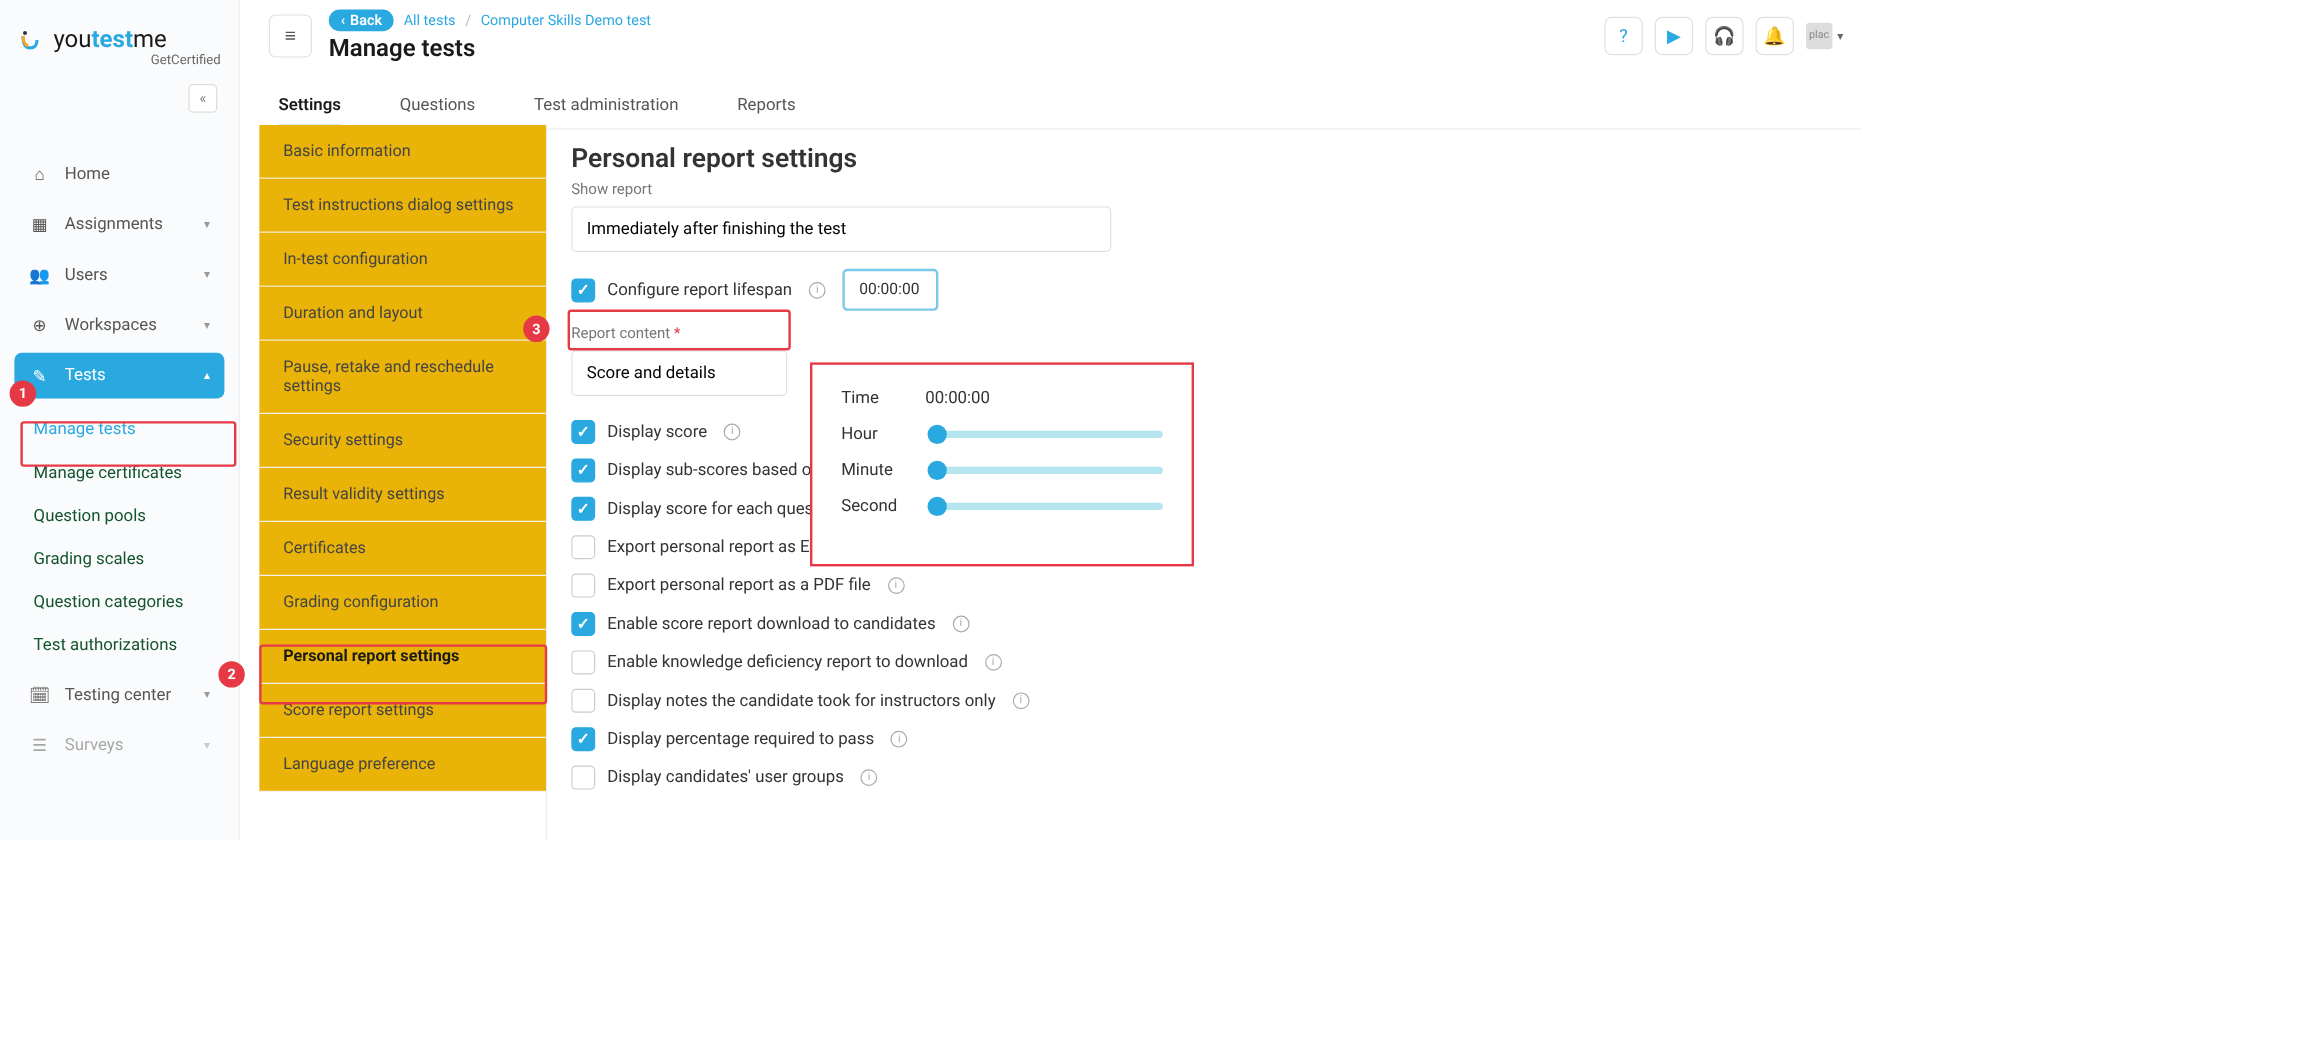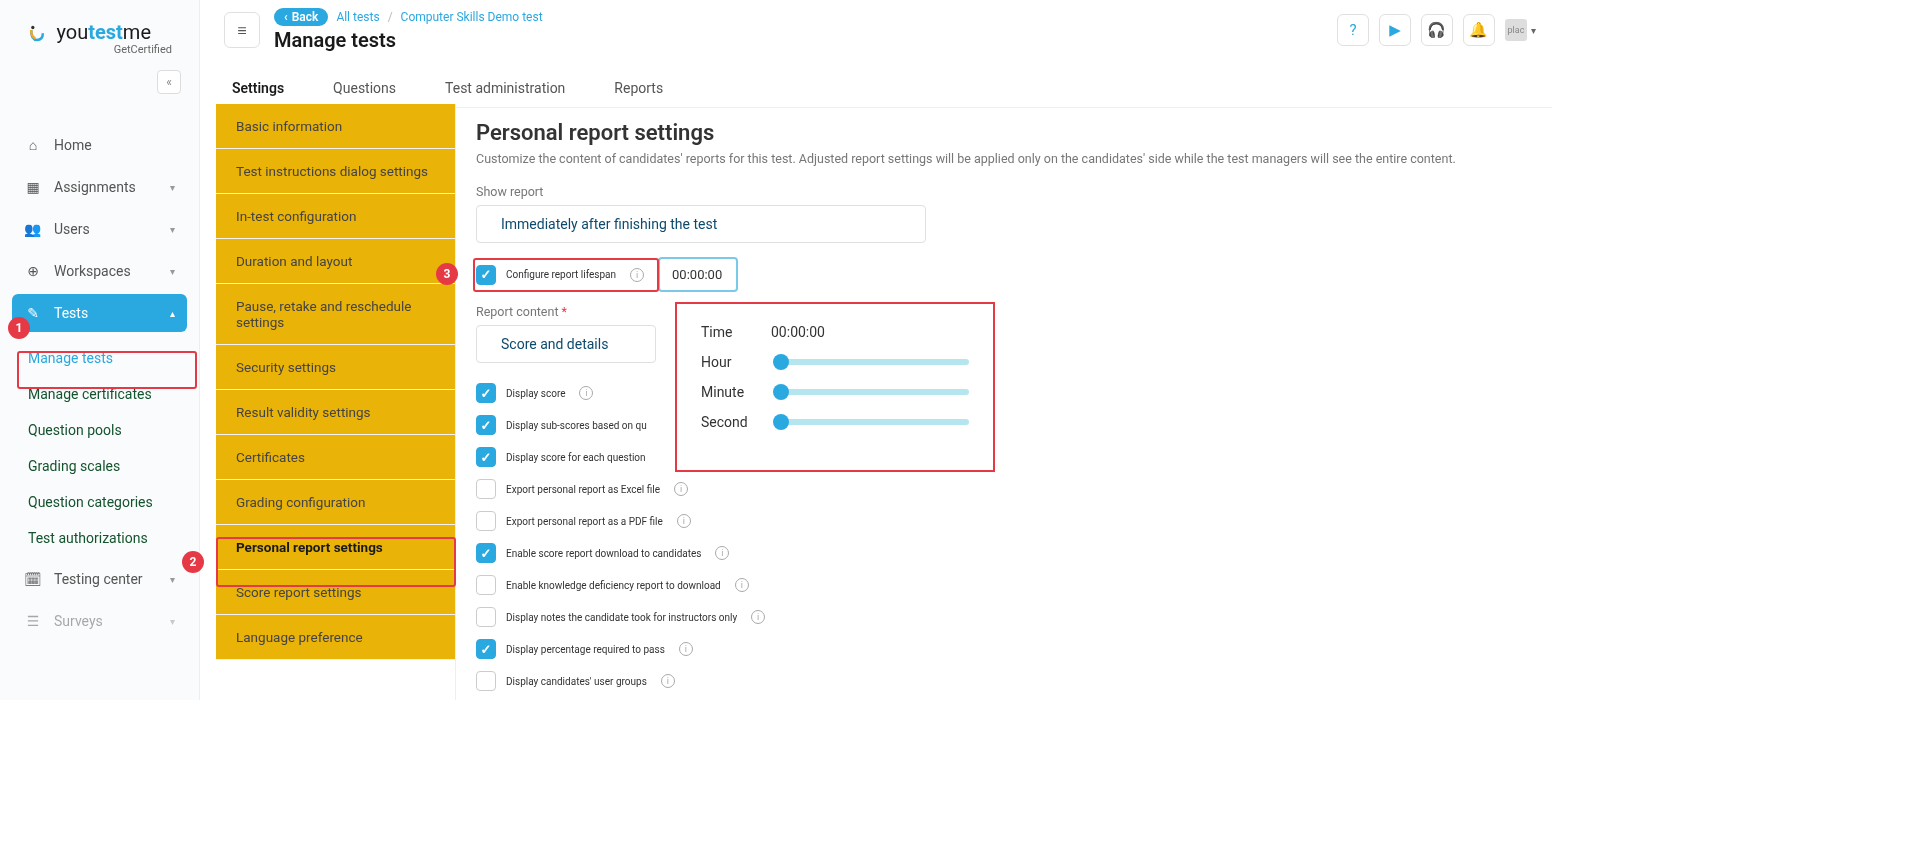--- a/index.html
+++ b/index.html
@@ -1,18 +1,18 @@
 <!DOCTYPE html>
 <html><head>
 <meta charset="utf-8">
 <style>
 *{box-sizing:border-box;margin:0;padding:0;font-family:-apple-system,BlinkMacSystemFont,"Segoe UI",Roboto,Arial,sans-serif}
 body{background:#fff;color:#333;font-size:14px;width:1552px;height:700px;overflow:hidden;position:relative}
 .sidebar{position:absolute;left:0;top:0;width:200px;height:100%;background:#fafbfc;border-right:1px solid #eee}
-.logo-area{padding:20px 27px 10px;position:relative}
+.logo-area{padding:20px 15px 10px;position:relative}
 .logo-text{font-size:20px;font-weight:400;color:#1a1a1a}
 .logo-text .accent{color:#2aa8e0;font-weight:700}
 .logo-sub{font-size:11px;color:#666;text-align:right;margin-top:-2px}
 .logo-icon{display:inline-block;width:20px;height:20px;vertical-align:middle;margin-right:6px}
 .collapse-btn{position:absolute;top:70px;right:18px;width:24px;height:24px;border:1px solid #ddd;border-radius:4px;background:#fff;display:flex;align-items:center;justify-content:center;font-size:12px;color:#888;cursor:pointer}
 .nav{margin-top:60px;padding:0 12px}
 .nav-item{display:flex;align-items:center;padding:10px 12px;color:#555;font-size:14px;cursor:pointer;border-radius:6px;margin-bottom:4px;position:relative}
 .nav-item .chev{margin-left:auto;font-size:10px;color:#999}
 .nav-item.active{background:#2aa8e0;color:#fff}
 .nav-item.active .chev{color:#fff}
@@ -38,26 +38,26 @@
 .tabs{position:absolute;left:232px;top:72px;right:0;display:flex;gap:49px;border-bottom:1px solid #eee;padding-bottom:0}
 .tab{padding:8px 0;font-size:14px;color:#555;cursor:pointer;border-bottom:3px solid transparent}
 .tab.active{color:#1a1a1a;font-weight:600;border-bottom-color:#2aa8e0}
 .settings-sidebar{position:absolute;left:216px;top:104px;width:240px;bottom:0;border-right:1px solid #eee;overflow:hidden}
 .settings-item{padding:14px 20px;color:#444;font-size:13.5px;cursor:pointer;border-bottom:1px solid #f2f2f2;background:#eab308}
 .settings-item.active{font-weight:700;color:#1a1a1a}
 .main-content{position:absolute;left:476px;top:120px;right:20px;bottom:0;overflow:hidden}
 .section-title{font-size:22px;font-weight:600;margin-bottom:6px}
 .section-desc{font-size:12.5px;color:#777;margin-bottom:18px}
 .field-label{font-size:12.5px;color:#777;margin-bottom:6px}
-.select-box{width:450px;border:1px solid #e0e0e0;border-radius:4px;padding:10px 24px;color:#0c4a6e;font-size:14px;background:#fff;margin-bottom:14px}
+.select-box{width:450px;border:1px solid #e0e0e0;border-radius:4px;padding:10px 12px;color:#000000;font-size:14px;background:#fff;margin-bottom:14px}
 .check-row{display:flex;align-items:center;gap:10px;padding:6px 0}
 .check-box{width:20px;height:20px;border-radius:4px;border:1px solid #ccc;display:flex;align-items:center;justify-content:center;cursor:pointer;flex-shrink:0}
 .check-box.checked{background:#2aa8e0;border-color:#2aa8e0;color:#fff}
 .check-box.checked::after{content:"✓";font-size:13px;font-weight:700}
-.check-label{font-size:10px;color:#333}
+.check-label{font-size:14px;color:#333}
 .info-icon{width:14px;height:14px;border:1px solid #aaa;border-radius:50%;display:inline-flex;align-items:center;justify-content:center;font-size:9px;color:#aaa;margin-left:4px}
 .lifespan-row{display:flex;align-items:center;gap:14px;margin-bottom:12px}
 .time-input{border:2px solid #7bc9e8;border-radius:4px;padding:8px 12px;width:80px;color:#333;font-size:13px}
 .report-content-row{margin-bottom:14px}
 .select-box.small{width:450px}
 .popover{position:absolute;left:675px;top:302px;width:320px;height:170px;background:#fff;border:2px solid #e63946;padding:20px 24px;z-index:40}
 .popover-row{display:flex;align-items:center;margin-bottom:14px}
 .popover-label{width:70px;font-size:14px;color:#333}
 .popover-value{font-size:14px;color:#333}
 .slider{position:relative;flex:1;height:6px;background:#b5e6f0;border-radius:3px;margin-left:6px}
@@ -187,21 +187,20 @@
   <div class="settings-item">Result validity settings</div>
   <div class="settings-item">Certificates</div>
   <div class="settings-item">Grading configuration</div>
   <div class="settings-item active">Personal report settings</div>
   <div class="settings-item">Score report settings</div>
   <div class="settings-item">Language preference</div>
 </div>
 
 <div class="main-content">
   <div class="section-title">Personal report settings</div>
-  <div class="section-desc">Customize the content of candidates' reports for this test. Adjusted report settings will be applied only on the candidates' side while the test managers will see the entire content.</div>
 
   <div class="field-label">Show report</div>
   <div class="select-box">Immediately after finishing the test</div>
 
   <div class="lifespan-row">
     <div class="check-row" style="padding:0">
       <div class="check-box checked"></div>
       <span class="check-label">Configure report lifespan</span>
       <span class="info-icon">i</span>
     </div>

